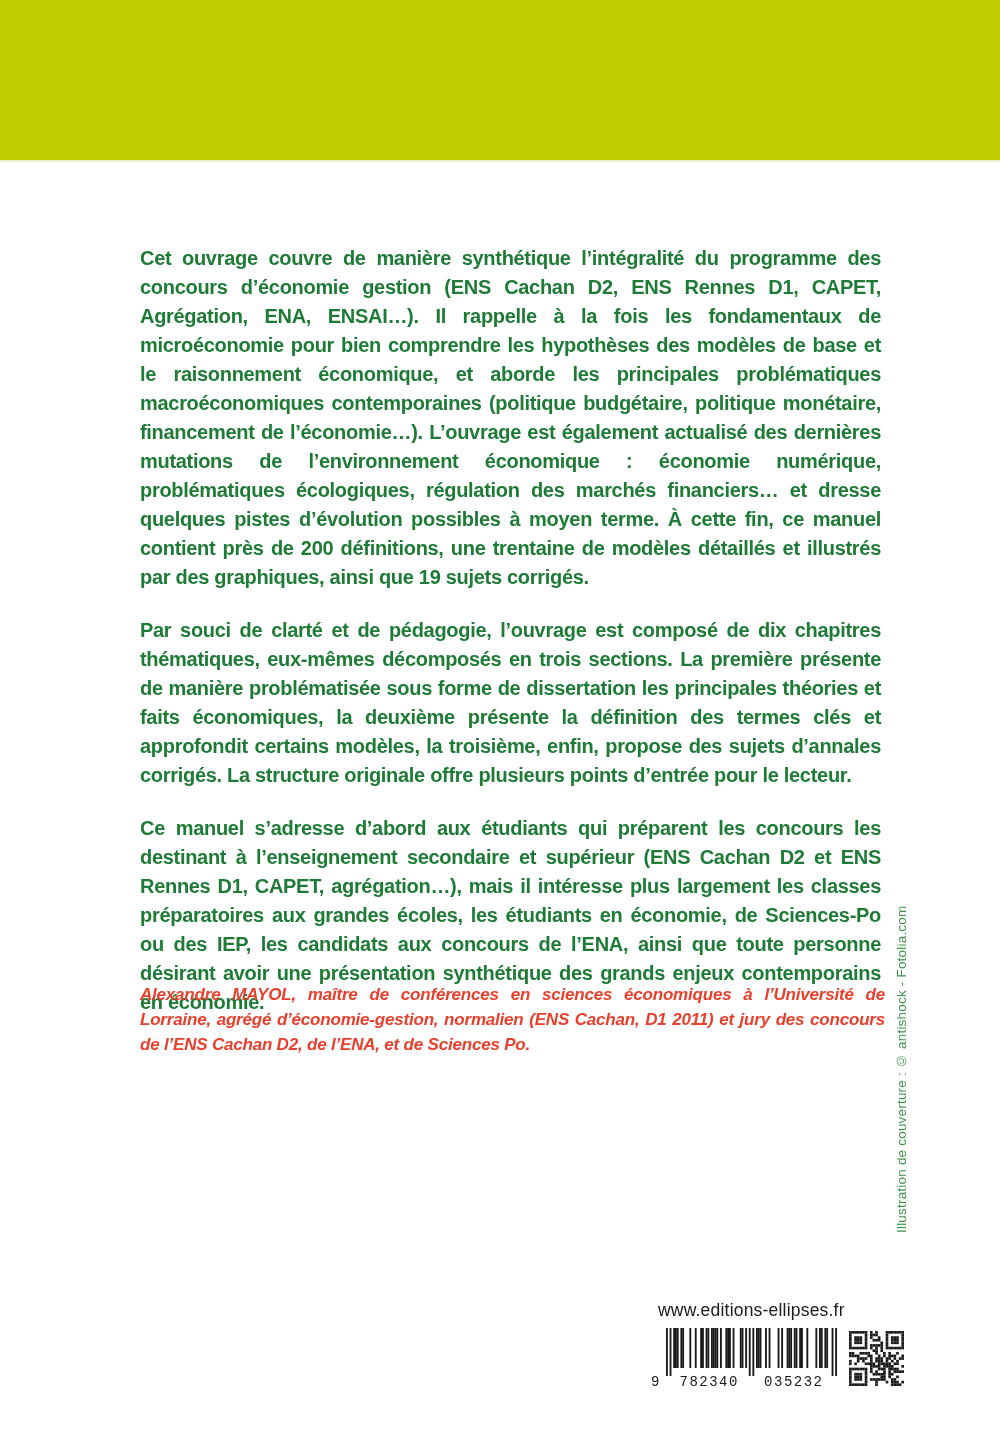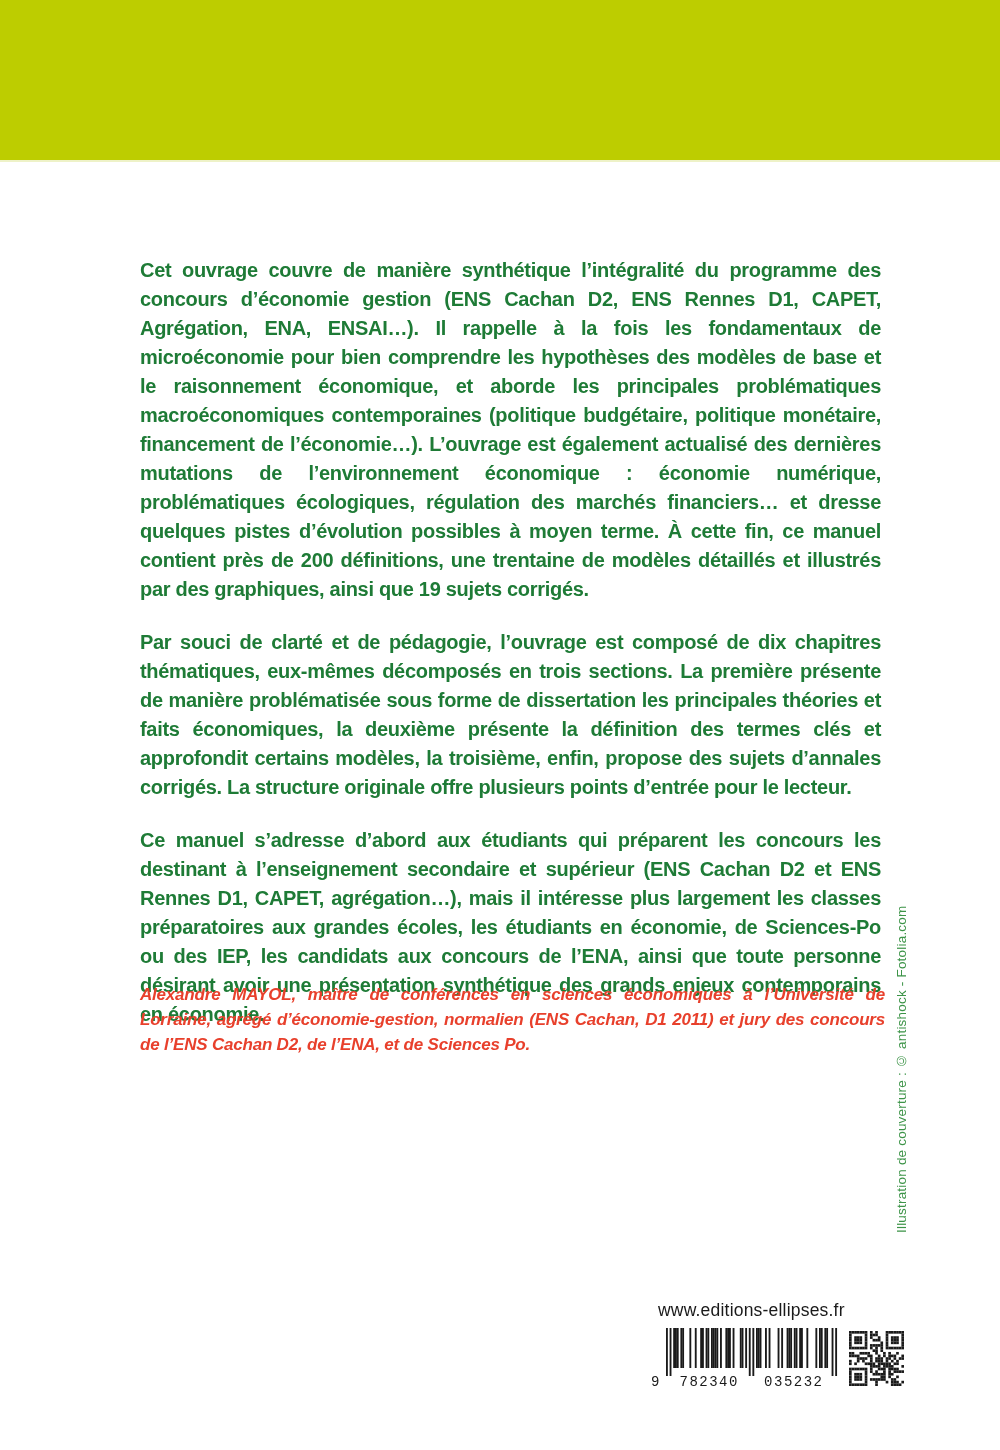--- a/index.html
+++ b/index.html
@@ -11,21 +11,21 @@
     overflow:hidden;
     font-family:"Liberation Sans", sans-serif;
   }
   .band {
     position:absolute; top:0; left:0;
     width:100%; height:160px;
     background:var(--band, #bdcd00);
     border-bottom:2px solid #eef2c8;
   }
   .synopsis {
-    position:absolute; left:140px; top:256px; width:741px;
+    position:absolute; left:140px; top:244px; width:741px;
     color:var(--body_green, #1e7b36);
     font-weight:bold;
     font-size:20px; line-height:29px;
     letter-spacing:-0.3px;
     text-align:justify;
   }
   .synopsis p { margin:0 0 24px 0; }
   .authors {
     position:absolute; left:140px; top:982px; width:745px;
     color:var(--author_red, #e8402c);

